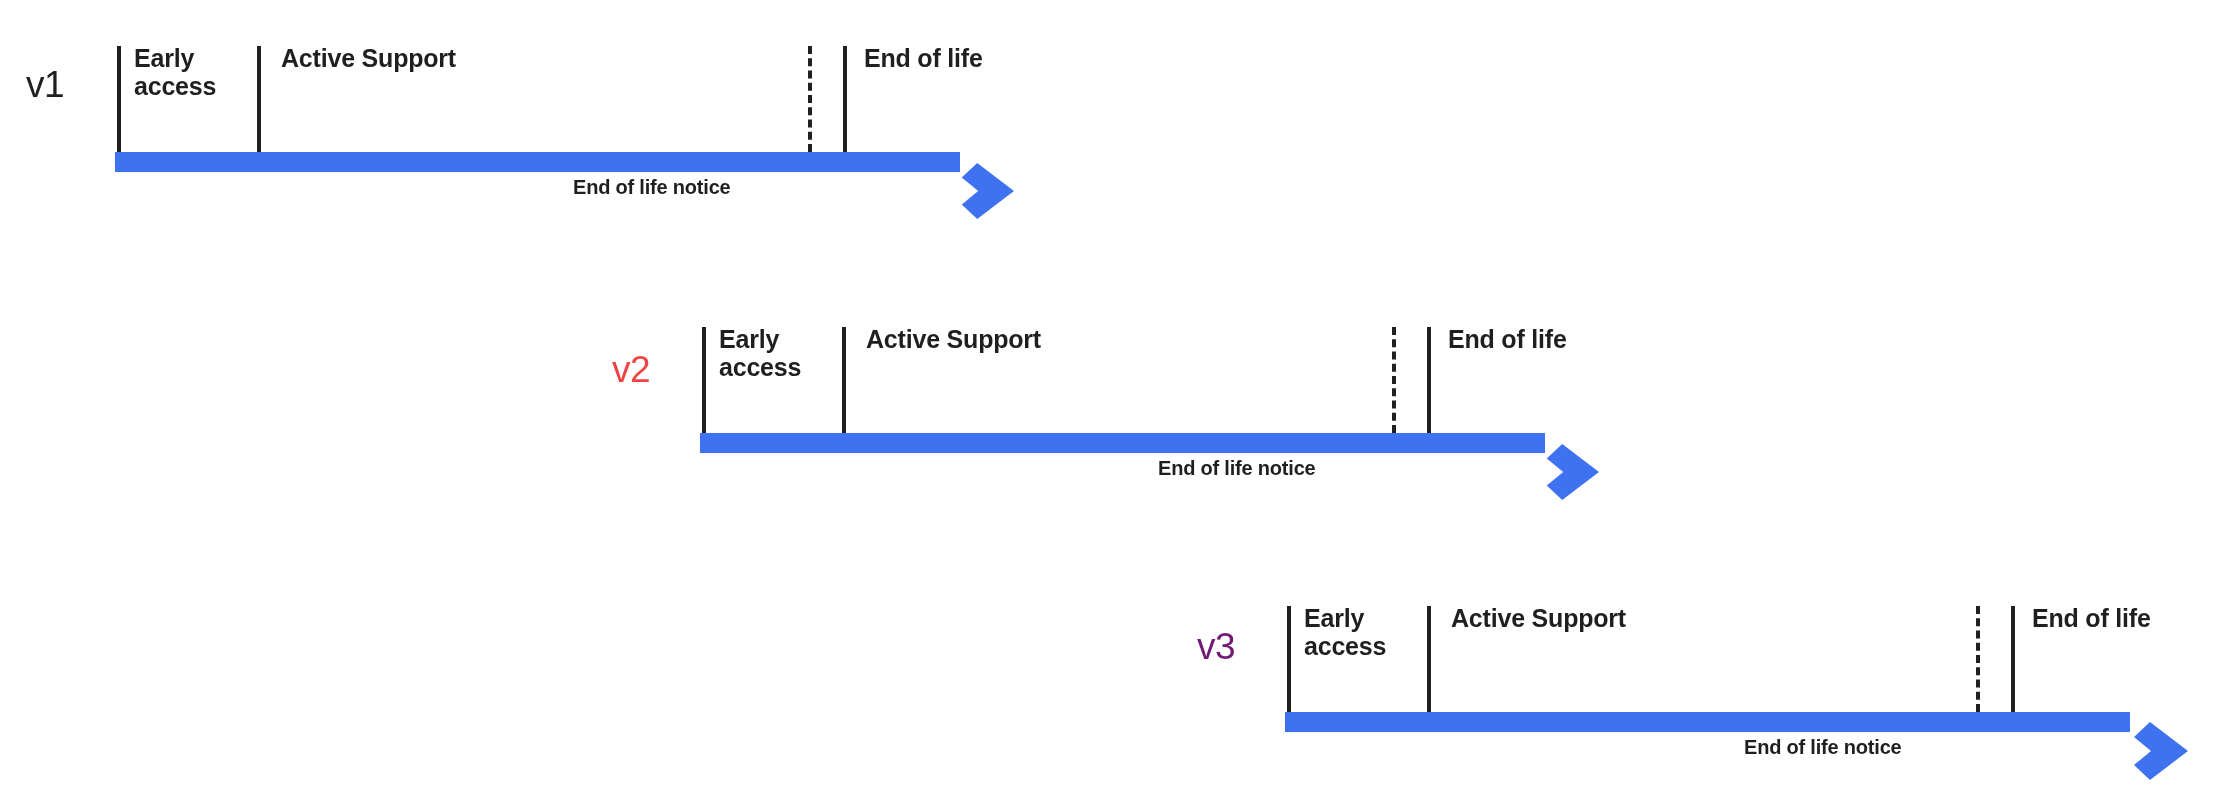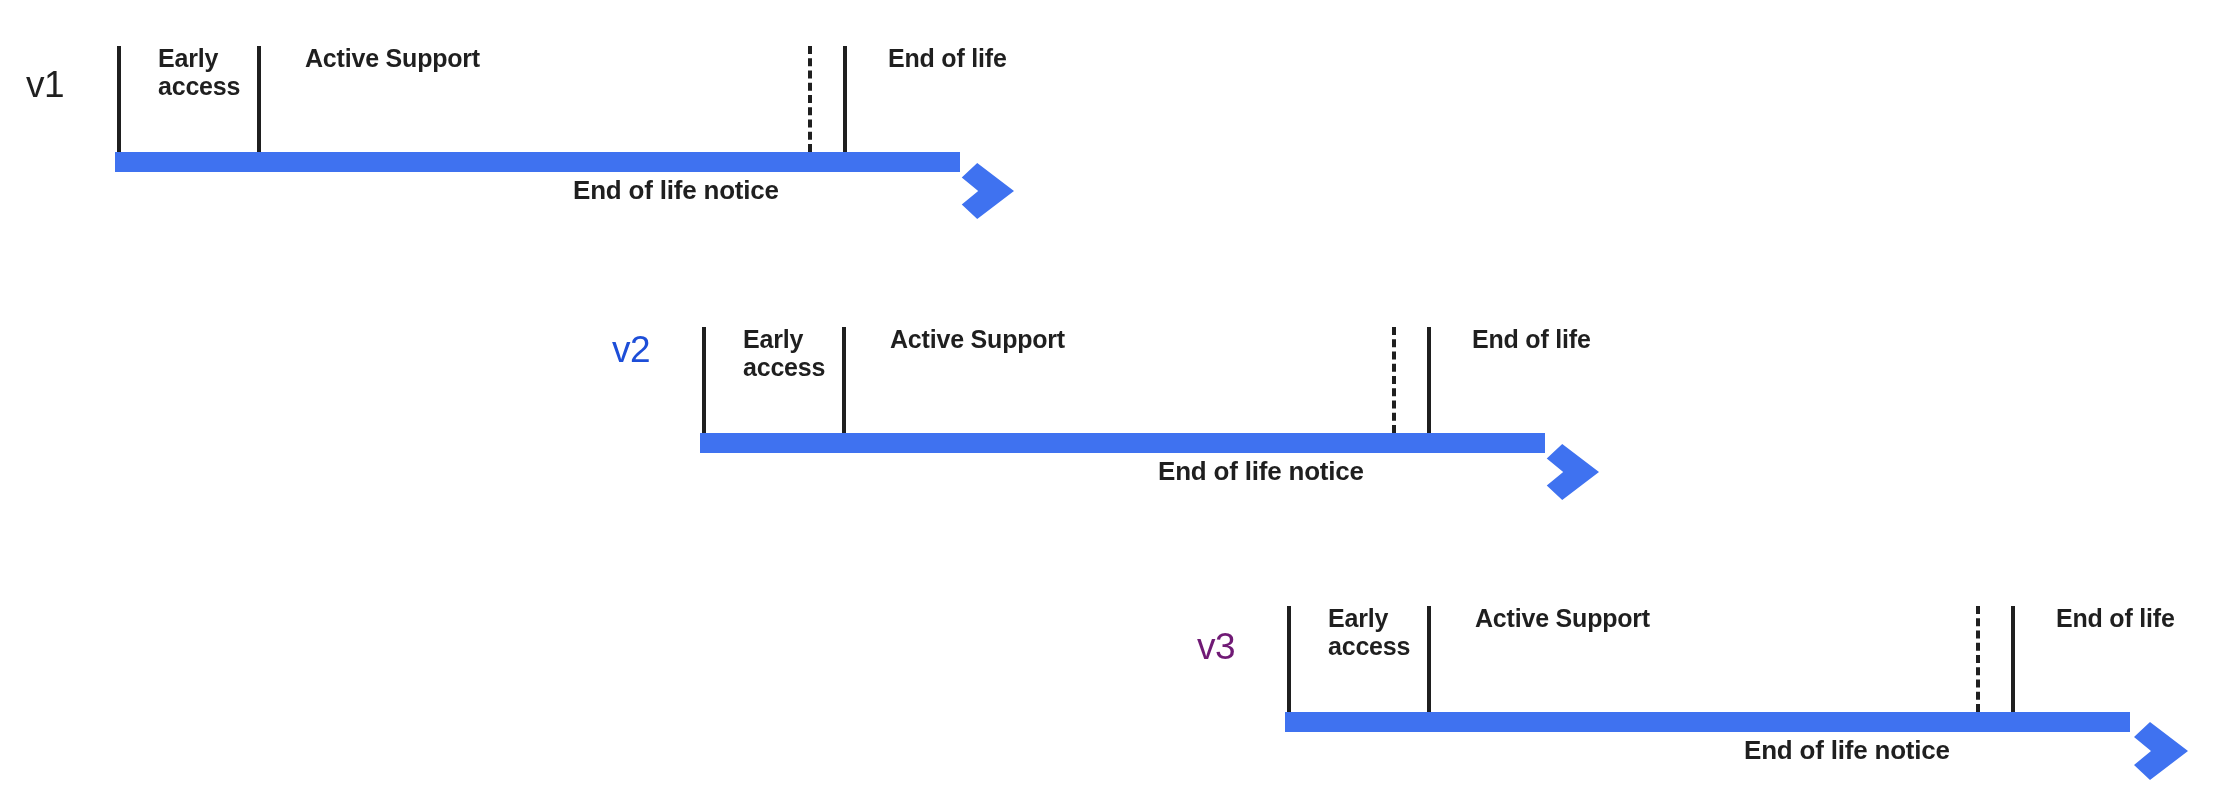--- a/index.html
+++ b/index.html
@@ -47,21 +47,20 @@
 
   
   .phase-label {
     position: absolute;
     font-size: 25px;
     font-weight: 700;
     color: #1f1f1f;
     line-height: 1.12;
     white-space: pre-line;
     letter-spacing: -0.2px;
-    margin-left: 24px;
   }
 
   
   .timeline-arrow {
     position: absolute;
     height: 20px;
   }
   .arrow-shaft {
     position: absolute;
     left: 0;
@@ -76,21 +75,21 @@
     width: 0;
     height: 0;
   }
   .arrow-head svg {
     display: block;
   }
 
   
   .notice-label {
     position: absolute;
-    font-size: 26px;
+    font-size: 20px;
     font-weight: 700;
     color: #1f1f1f;
     line-height: 1.1;
     white-space: nowrap;
     letter-spacing: -0.2px;
   }
 </style>
 </head>
 <body>
 
@@ -106,21 +105,21 @@
     <div class="phase-label" style="left: 864px; top: 44px; color: rgb(31, 31, 31);">End of life</div>
     <div class="timeline-arrow" style="left: 115px; top: 152px; width: 899px;">
       <div class="arrow-shaft" style="width: 845px; background: rgb(63, 114, 240);"></div>
       <div class="arrow-head" style="left: 839px;">
         <svg width="60" height="58" viewBox="0 0 62 58">
           <polygon points="24,0 62,29 24,58 8,43 25,29 8,15" fill="#3f72f0"></polygon>
         </svg>
       </div>
     </div>
     <div class="notice-label" style="left: 573px; top: 176px; color: rgb(31, 31, 31);">End of life notice</div>
-    <div class="version-label" style="left: 612px; top: 331px; width: 62px; color: #1d4ed8;">v2</div>
+    <div class="version-label" style="left: 612px; top: 351px; width: 62px; color: #ef4444;">v2</div>
     <div class="divider" style="left: 702px; top: 327px; height: 106px; background: rgb(31, 31, 31);"></div>
     <div class="phase-label" style="left: 719px; top: 325px; color: rgb(31, 31, 31);">Early
 access</div>
     <div class="divider" style="left: 842px; top: 327px; height: 106px; background: rgb(31, 31, 31);"></div>
     <div class="phase-label" style="left: 866px; top: 325px; color: rgb(31, 31, 31);">Active Support</div>
     <div class="divider dashed" style="left: 1392px; top: 327px; height: 106px;"></div>
     <div class="divider" style="left: 1427px; top: 327px; height: 106px; background: rgb(31, 31, 31);"></div>
     <div class="phase-label" style="left: 1448px; top: 325px; color: rgb(31, 31, 31);">End of life</div>
     <div class="timeline-arrow" style="left: 700px; top: 433px; width: 899px;">
       <div class="arrow-shaft" style="width: 845px; background: rgb(63, 114, 240);"></div>

